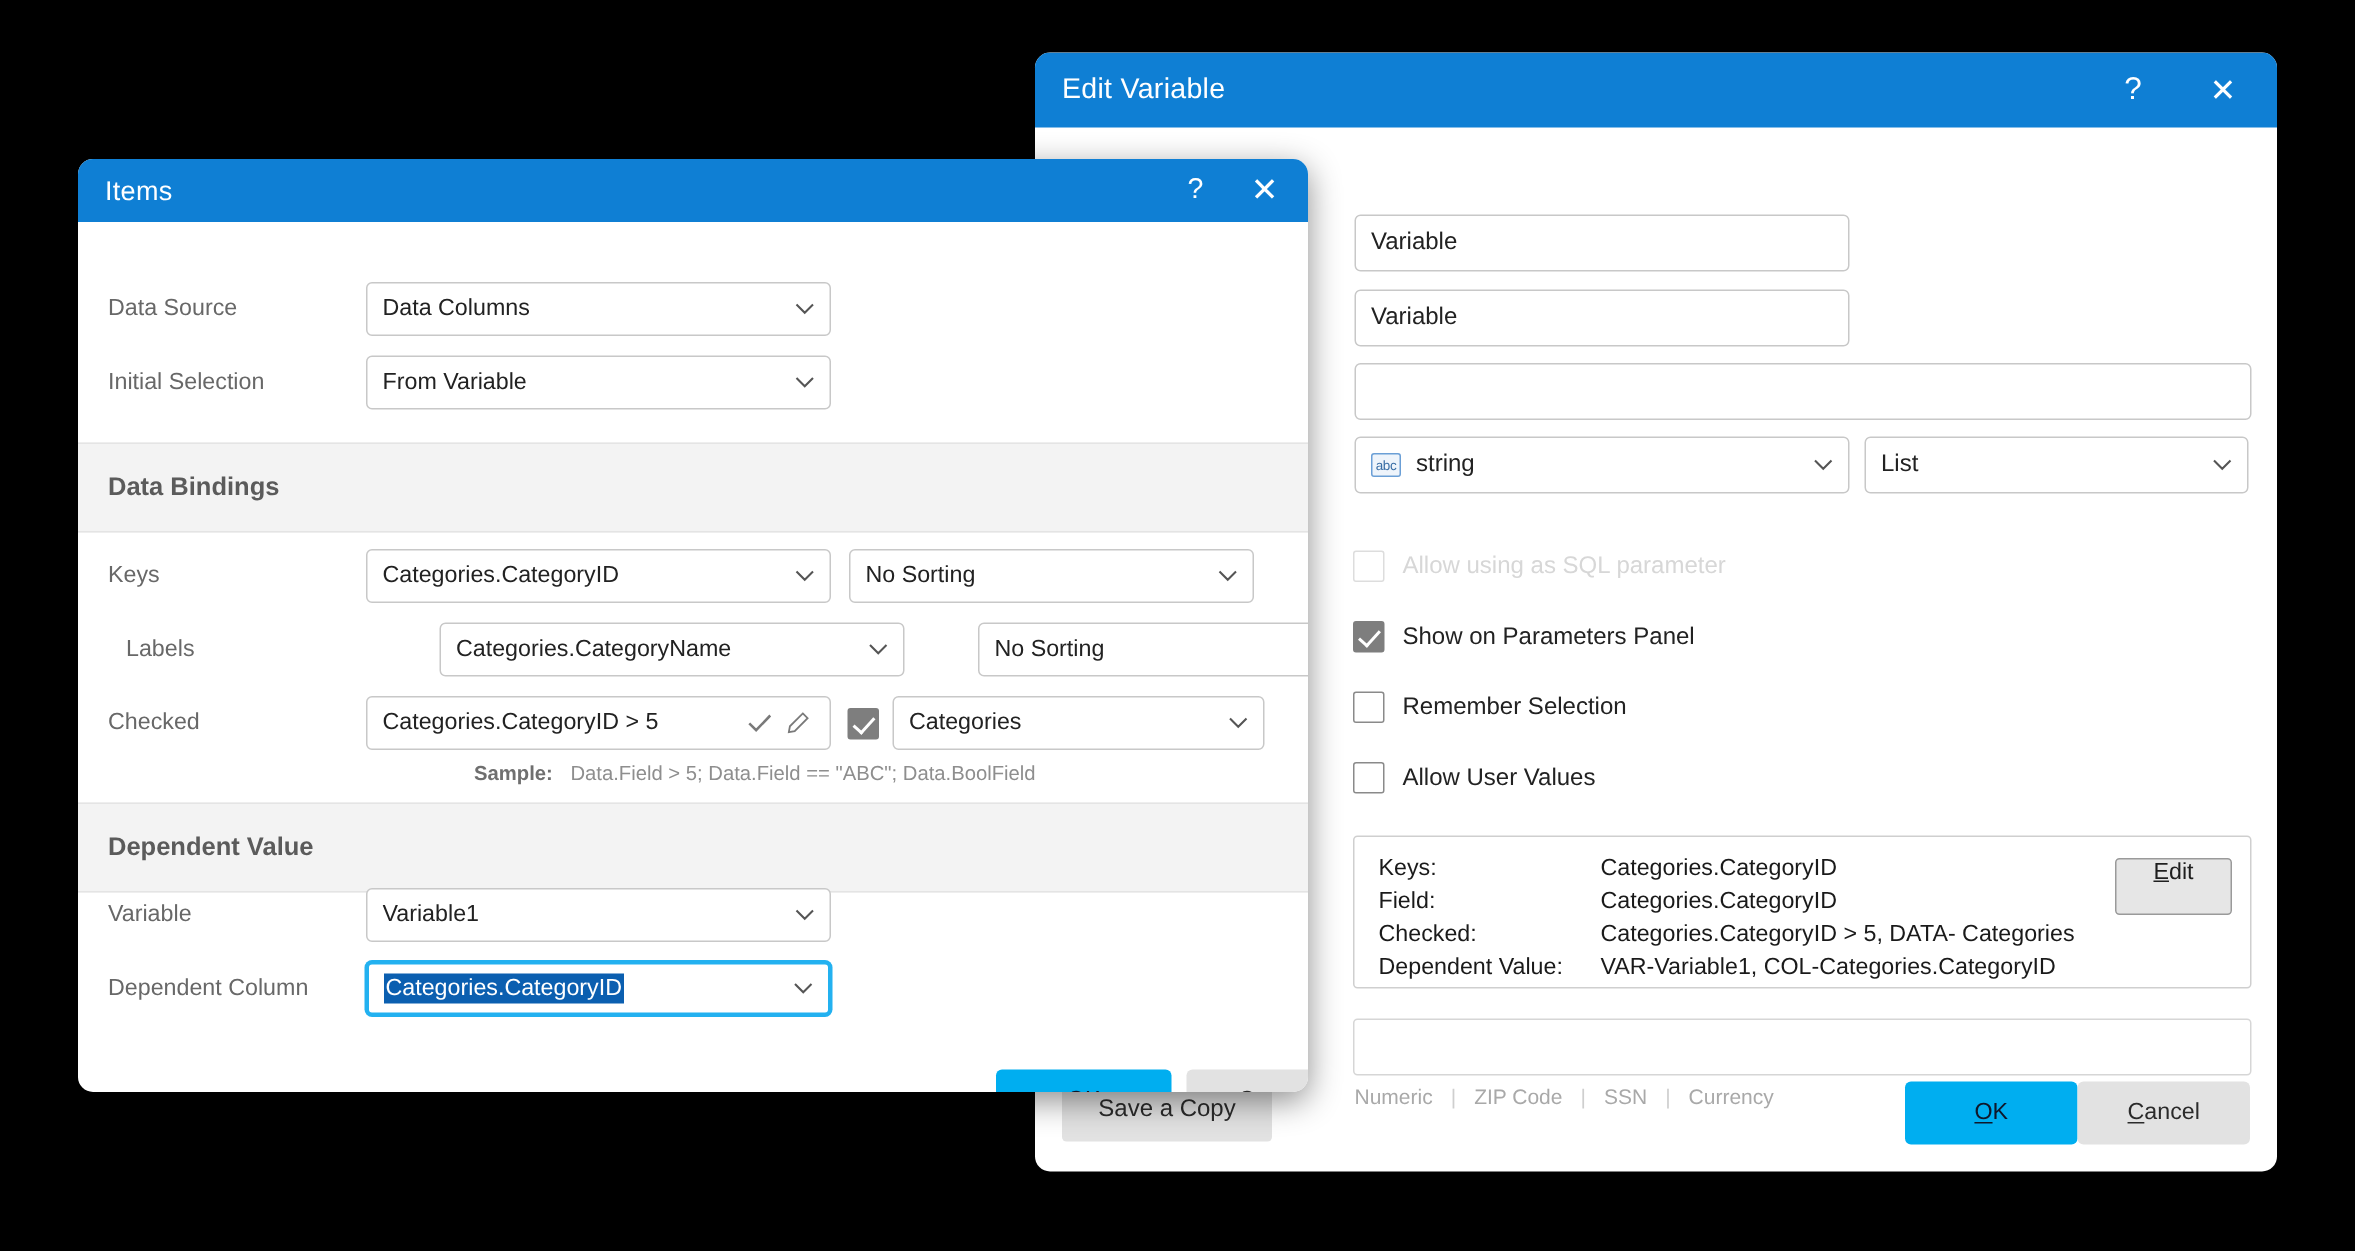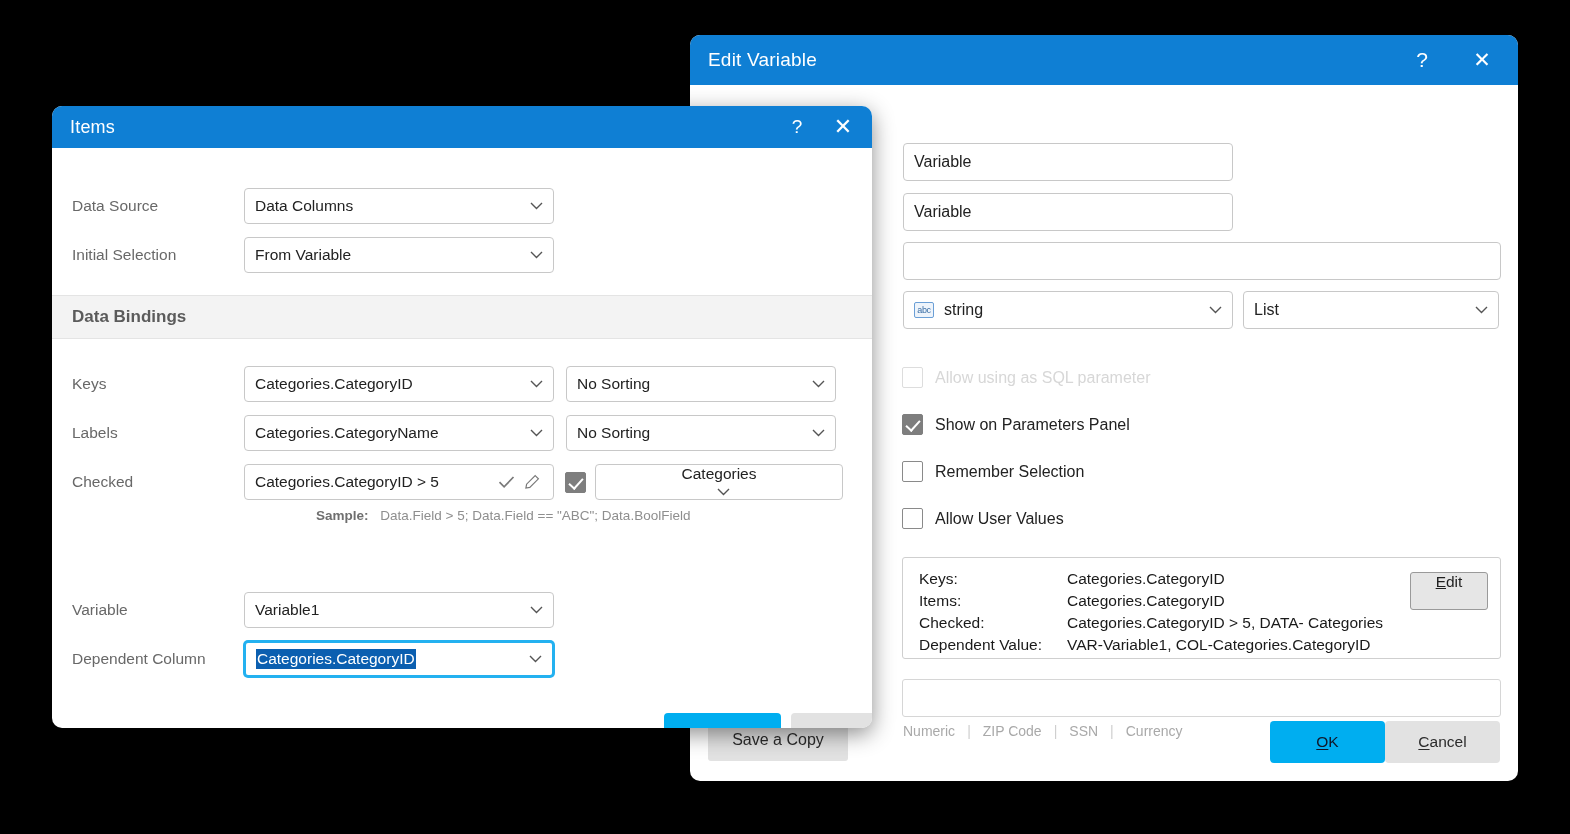--- a/index.html
+++ b/index.html
@@ -72,21 +72,21 @@
     flex: 0 0 14px;
     color: #555;
     display: flex; align-items: center; justify-content: center;
   }
   .caret svg { display:block; }
 
   .section-band {
     background: #f3f3f3;
     border-top: 1px solid #e4e4e4;
     border-bottom: 1px solid #e4e4e4;
-    height: 44px;
+    height: 60px;
     display: flex; align-items: center;
     padding-left: 20px;
     color: #5b5b5b;
     font-size: 17px;
     font-weight: bold;
   }
 
   .btn {
     height: 38px;
     border-radius: 4px;
@@ -294,21 +294,21 @@
 
       <div class="cb-row" style="position:absolute;left:212px;top:423px;">
         <span class="cbx"></span>
         <span class="cb-label">Allow User Values</span>
       </div>
 
       <div class="summary-box" style="position:absolute;left:212px;top:472px;width:599px;height:102px;">
         <div class="summary-grid">
           <div>Keys:</div>
           <div>Categories.CategoryID</div>
-          <div>Items:</div>
+          <div>Field:</div>
           <div>Categories.CategoryID</div>
           <div>Checked:</div>
           <div>Categories.CategoryID &gt; 5, DATA- Categories</div>
           <div>Dependent Value:</div>
           <div>VAR-Variable1, COL-Categories.CategoryID</div>
         </div>
         <div class="edit-btn">
           <span><u>E</u>dit</span>
         </div>
       </div>
@@ -389,21 +389,21 @@
         <div class="field ifield2" style="margin-left:12px;">
           <span class="val">No Sorting</span>
           <span class="caret">
             <svg width="13" height="8" viewBox="0 0 13 8">
                 <path d="M1 1l5.5 5.5L12 1" stroke="#555" stroke-width="1.4" fill="none"></path>
               </svg>
           </span>
         </div>
       </div>
 
-      <div class="row" style="position:absolute;left:0;top:267px;">
+      <div class="row" style="position:absolute;left:12px;top:267px;gap:37px;">
         <div class="lbl lbl-col">Labels</div>
         <div class="field ifield">
           <span class="val">Categories.CategoryName</span>
           <span class="caret">
             <svg width="13" height="8" viewBox="0 0 13 8">
                 <path d="M1 1l5.5 5.5L12 1" stroke="#555" stroke-width="1.4" fill="none"></path>
               </svg>
           </span>
         </div>
         <div class="field ifield2" style="margin-left:12px;">
@@ -425,35 +425,38 @@
                 <path d="M1.5 7.2l4.6 4.6L15.5 2" stroke="#7a7a7a" stroke-width="1.7" fill="none"></path>
               </svg>
           </span>
           <span class="icon-btn">
             <svg width="16" height="16" viewBox="0 0 16 16">
               <path d="M11.2 1.6l3.2 3.2-8.6 8.6-3.9.7.7-3.9z" stroke="#7a7a7a" stroke-width="1.2" fill="none"></path>
             </svg>
           </span>
         </div>
         <span class="cbx checked" style="margin-left:11px;"></span>
-        <div class="field" style="width:248px;margin-left:9px;flex-direction:column;">
+        <div class="field" style="width:248px;margin-left:9px;">
           <span class="val">Categories</span>
           <span class="caret">
             <svg width="13" height="8" viewBox="0 0 13 8">
                 <path d="M1 1l5.5 5.5L12 1" stroke="#555" stroke-width="1.4" fill="none"></path>
               </svg>
           </span>
         </div>
       </div>
 
       <div class="sample-line" style="position:absolute;left:264px;top:360px;">
         <b>Sample:</b>
         <span style="margin-left:8px;">Data.Field &gt; 5; Data.Field == "ABC"; Data.BoolField</span>
       </div>
 
+      <div class="section-band" style="position:absolute;left:0;top:387px;width:100%;">
+        <span>Dependent Value</span>
+      </div>
 
       <div class="row" style="position:absolute;left:0;top:444px;">
         <div class="lbl lbl-col">Variable</div>
         <div class="field ifield">
           <span class="val">Variable1</span>
           <span class="caret">
             <svg width="13" height="8" viewBox="0 0 13 8">
                 <path d="M1 1l5.5 5.5L12 1" stroke="#555" stroke-width="1.4" fill="none"></path>
               </svg>
           </span>

